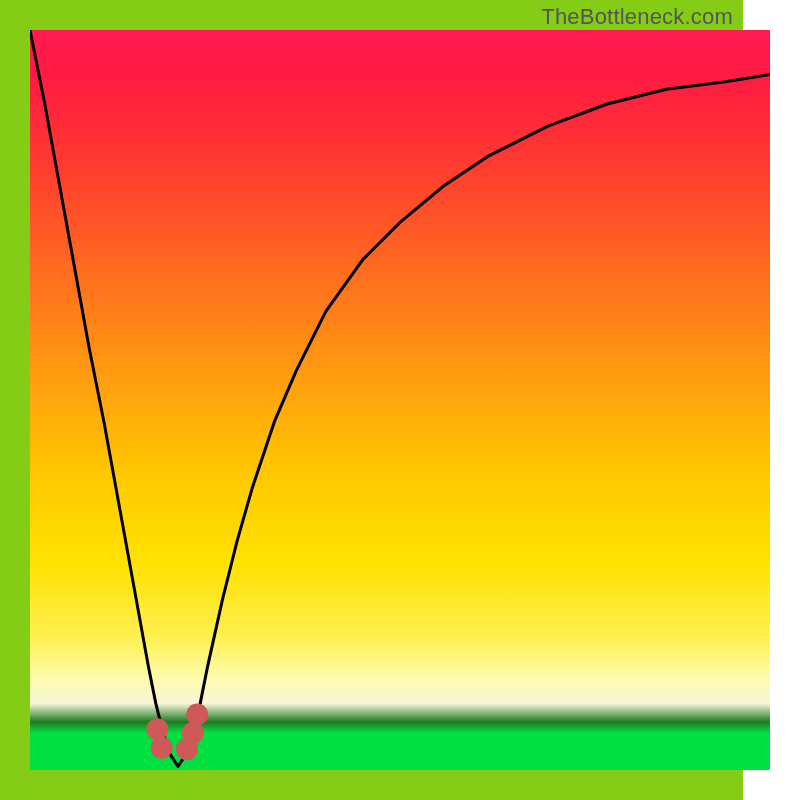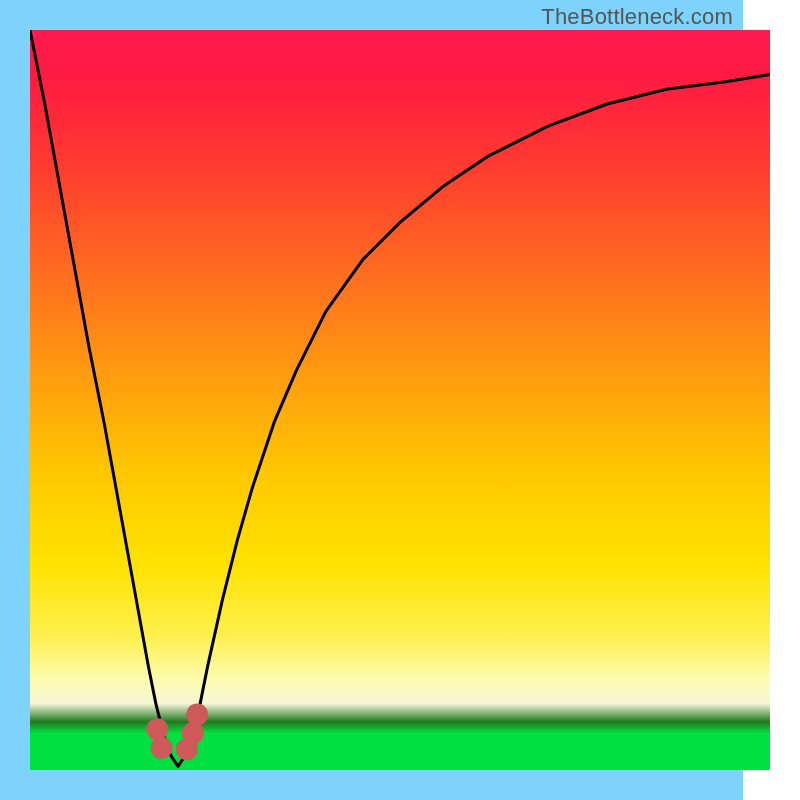--- a/index.html
+++ b/index.html
@@ -7,21 +7,21 @@
     padding: 0;
     width: 800px;
     height: 800px;
     overflow: hidden;
     font-family: Arial, Helvetica, sans-serif;
   }
   .frame {
     position: relative;
     width: 743px;
     height: 800px;
-    background: #7dd3fc;
+    background: #84cc16;
   }
   .plot {
     position: absolute;
     left: 30px;
     top: 30px;
     width: 740px;
     height: 740px;
     overflow: hidden;
   }
   .gradient {

